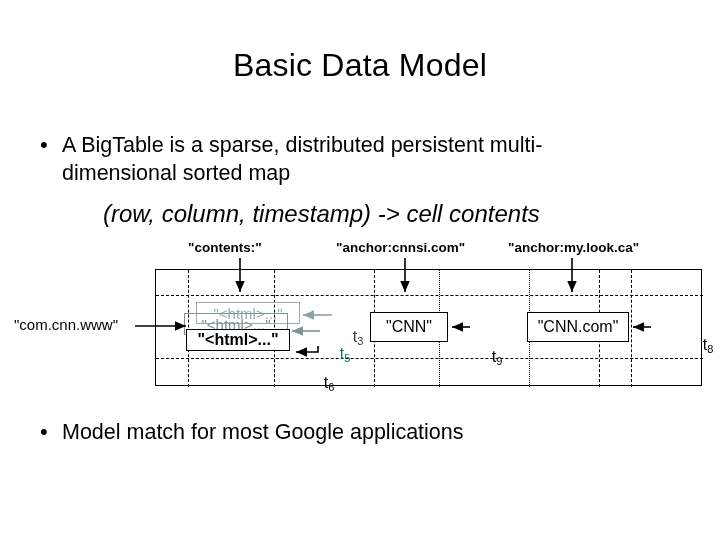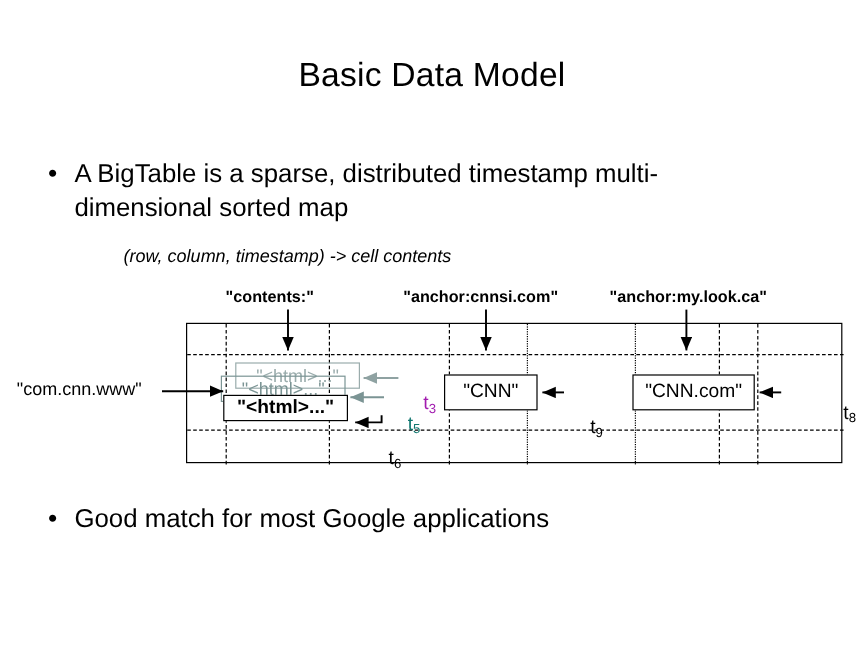--- a/index.html
+++ b/index.html
@@ -16,21 +16,21 @@
     color: #000000;
   }
 
   
   #slide-title {
     position: absolute;
     left: 0;
     top: 48px;
     width: 720px;
     text-align: center;
-    font-size: 28px;
+    font-size: 32px;
     font-weight: normal;
     letter-spacing: 0.2px;
     line-height: 1.1;
     color: #000;
   }
 
   
   .bullet-row {
     position: absolute;
     display: flex;
@@ -60,21 +60,21 @@
     left: 40px;
     top: 418px;
     width: 640px;
   }
 
   
   #formula-line {
     position: absolute;
     left: 103px;
     top: 201px;
-    font-size: 15px;
+    font-size: 24px;
     font-style: italic;
     line-height: 26px;
     color: #000;
     white-space: pre;
   }
 
   
   #diagram {
     position: absolute;
     left: 0;
@@ -169,39 +169,39 @@
     font-size: 16px;
     font-style: normal;
     white-space: pre;
   }
   .ts sub {
     font-size: 11px;
     vertical-align: baseline;
     position: relative;
     top: 3px;
   }
-  .ts-grey-1 { color: #a21caf; }
+  .ts-grey-1 { color: #404040; }
   .ts-grey-2 { color: #0f766e; }
   .ts-black  { color: #000; }
 
   
   #arrow-layer {
     position: absolute;
     left: 0; top: 0;
     width: 720px; height: 540px;
   }
 </style>
 </head>
 <body>
 
 <div id="slide-title">Basic Data Model</div>
 
 <div class="bullet-row" id="bullet-one">
   <span class="bullet-dot">•</span>
-  <span class="bullet-text">A BigTable is a sparse, distributed timestamp multi-dimensional sorted map</span>
+  <span class="bullet-text">A BigTable is a sparse, distributed persistent multi-dimensional sorted map</span>
 </div>
 
 <div id="formula-line">(row, column, timestamp) -&gt; cell contents</div>
 
 <div id="diagram">
 
   <div class="lbl col-header" style="left:188px; top:240px;">"contents:"</div>
   <div class="lbl col-header" style="left:336px; top:240px;">"anchor:cnnsi.com"</div>
   <div class="lbl col-header" style="left:508px; top:240px;">"anchor:my.look.ca"</div>
 
@@ -265,14 +265,14 @@
     <line x1="332" y1="315" x2="303" y2="315" stroke="#8fa2a2" stroke-width="1.6" marker-end="url(#ah-grey1)"></line>
     <line x1="320" y1="331" x2="292" y2="331" stroke="#7b9494" stroke-width="1.6" marker-end="url(#ah-grey2)"></line>
     <path d="M318,346 L318,352 L296,352" fill="none" stroke="#000" stroke-width="1.6" marker-end="url(#ah-black)"></path>
     <line x1="470" y1="327" x2="452" y2="327" stroke="#000" stroke-width="1.6" marker-end="url(#ah-black)"></line>
     <line x1="651" y1="327" x2="633" y2="327" stroke="#000" stroke-width="1.6" marker-end="url(#ah-black)"></line>
   </svg>
 </div>
 
 <div class="bullet-row" id="bullet-two">
   <span class="bullet-dot">•</span>
-  <span class="bullet-text">Good match for most Google applications</span>
+  <span class="bullet-text">Model match for most Google applications</span>
 </div>
 
 </body></html>

